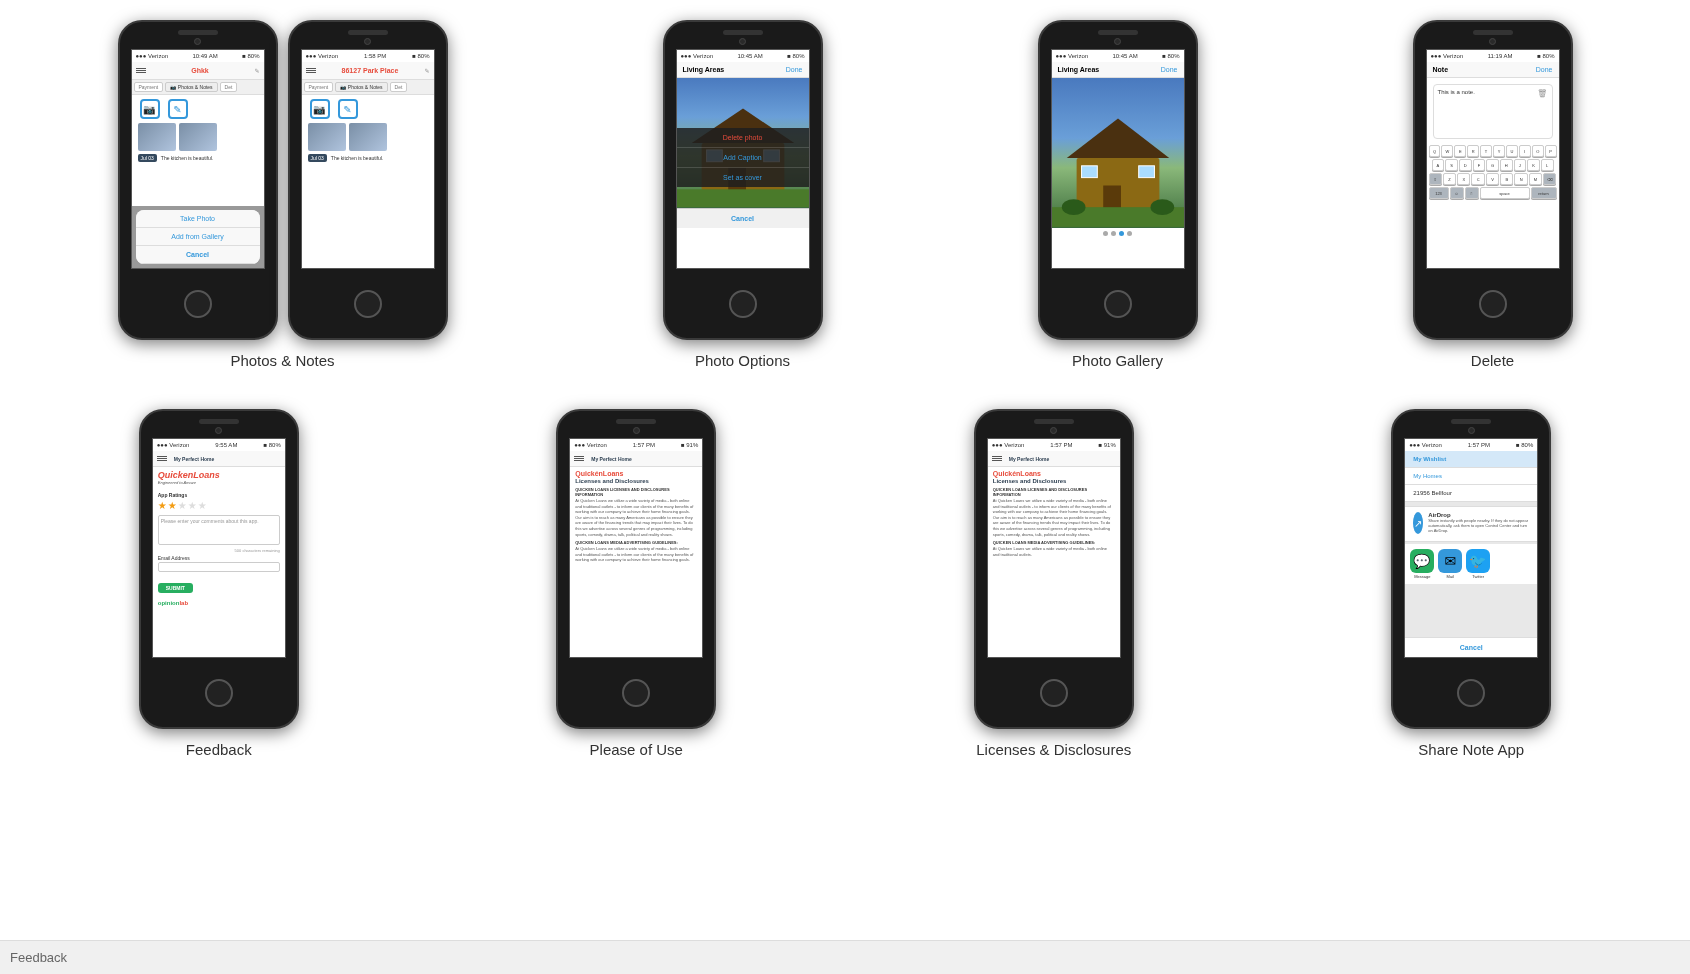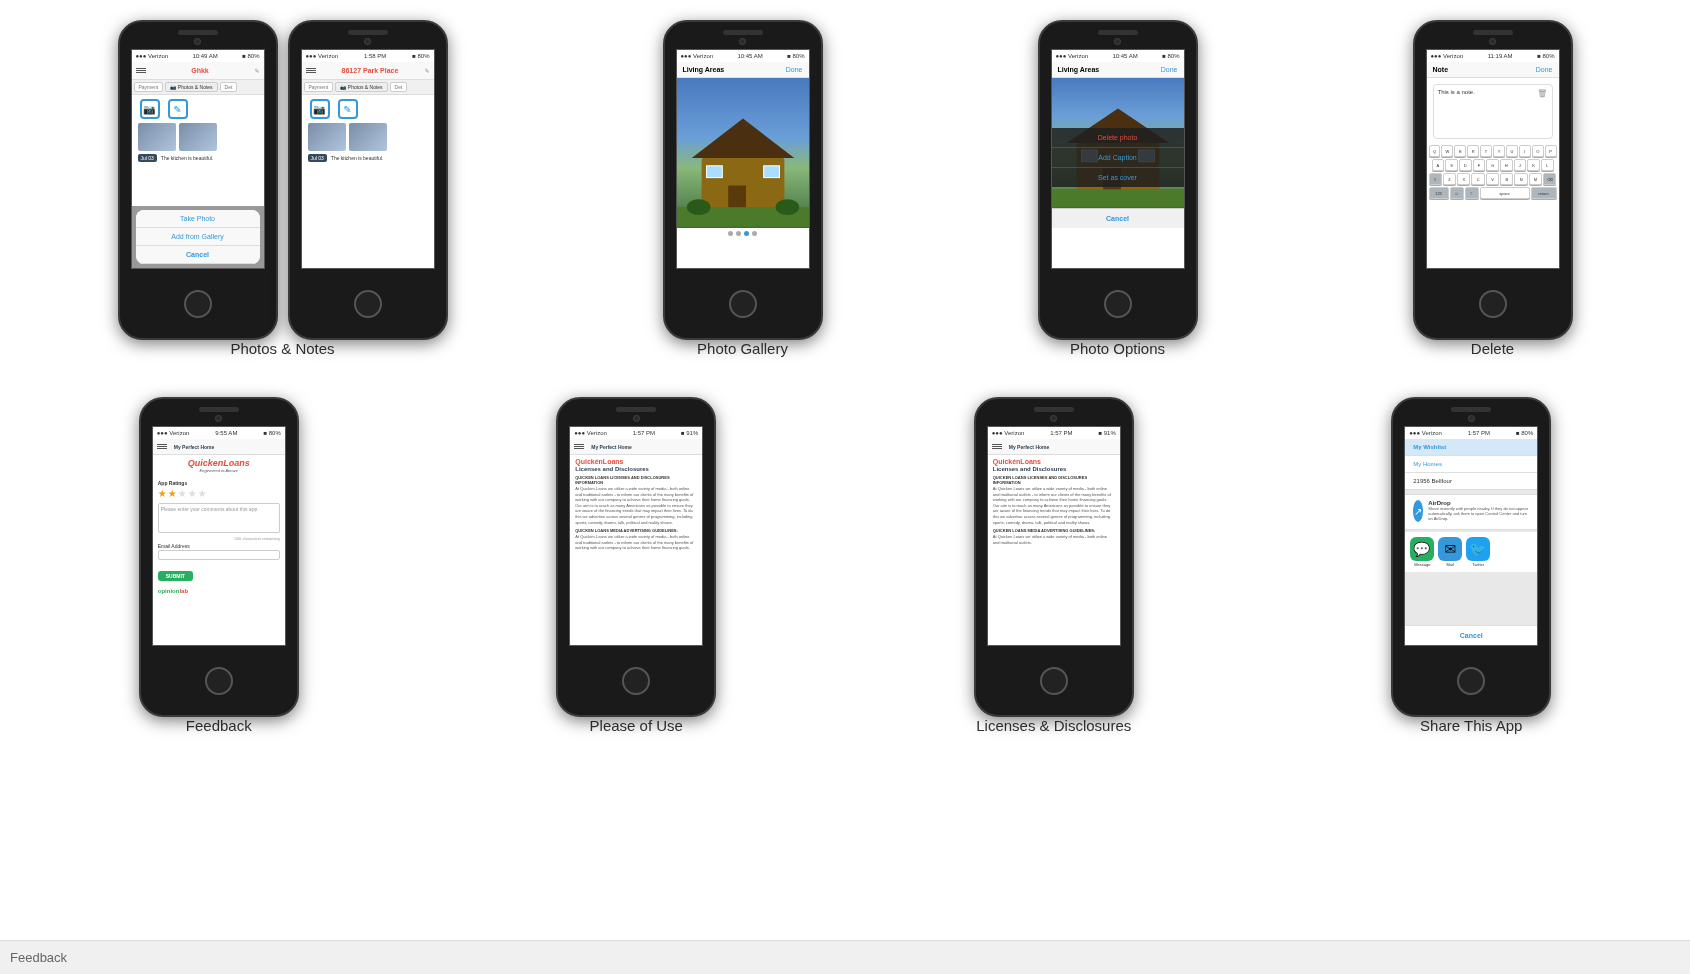--- a/index.html
+++ b/index.html
@@ -26,21 +26,21 @@
     }
 
     .phone-group {
       display: flex;
       flex-direction: column;
       align-items: center;
       margin: 0 5px;
     }
 
     .phone-label {
-      margin-top: 0;
+      margin-top: 12px;
       font-size: 15px;
       color: #333;
       text-align: center;
     }
 
     
     .phone {
       width: 160px;
       height: 320px;
       background: #1a1a1a;
@@ -726,20 +726,66 @@
             <div class="status-bar">
               <span>●●● Verizon</span>
               <span>10:45 AM</span>
               <span>■ 80%</span>
             </div>
             <div class="gallery-nav">
               <span style="font-size:7px;font-weight:bold;">Living Areas</span>
               <span class="gallery-nav-done">Done</span>
             </div>
 
+            <div style="height:130px;position:relative;background:linear-gradient(180deg,#4a7abf 0%,#6a9fd8 30%,#8ab87a 60%,#3a6a3a 100%);">
+              <svg width="100%" height="130" viewBox="0 0 134 130" style="position:absolute;top:0;left:0;">
+                <rect width="134" height="130" fill="transparent"></rect>
+                <rect x="25" y="65" width="84" height="55" fill="#8B6914" rx="2"></rect>
+                <polygon points="15,65 67,30 119,65" fill="#4a3010"></polygon>
+                <rect x="52" y="90" width="18" height="30" fill="#5a3a0a"></rect>
+                <rect x="30" y="72" width="16" height="12" fill="#aaddff" stroke="#fff" stroke-width="1"></rect>
+                <rect x="88" y="72" width="16" height="12" fill="#aaddff" stroke="#fff" stroke-width="1"></rect>
+                <rect x="0" y="112" width="134" height="18" fill="#4a7a2a"></rect>
+              </svg>
+
+              <div style="position:absolute;top:50px;left:0;right:0;">
+                <div style="background:rgba(30,30,30,0.85);border-bottom:1px solid rgba(255,255,255,0.15);padding:6px 8px;font-size:7px;color:#e74c3c;text-align:center;">Delete photo</div>
+                <div style="background:rgba(30,30,30,0.85);border-bottom:1px solid rgba(255,255,255,0.15);padding:6px 8px;font-size:7px;color:#3498db;text-align:center;">Add Caption</div>
+                <div style="background:rgba(30,30,30,0.85);padding:6px 8px;font-size:7px;color:#3498db;text-align:center;">Set as cover</div>
+              </div>
+            </div>
+
+            <div style="background:#f0f0f0;padding:6px 8px;font-size:7px;color:#3498db;text-align:center;font-weight:bold;border-top:1px solid #ccc;">Cancel</div>
+          </div>
+        </div>
+        <div class="phone-bottom">
+          <div class="phone-home"></div>
+        </div>
+      </div>
+      <div class="phone-label">Photo Options</div>
+    </div>
+
+    <div class="phone-group">
+      <div class="phone">
+        <div class="phone-top">
+          <div class="phone-speaker"></div>
+          <div class="phone-camera"></div>
+        </div>
+        <div class="phone-screen">
+          <div class="screen-content">
+            <div class="status-bar">
+              <span>●●● Verizon</span>
+              <span>10:45 AM</span>
+              <span>■ 80%</span>
+            </div>
+            <div class="gallery-nav">
+              <span style="font-size:7px;font-weight:bold;">Living Areas</span>
+              <span class="gallery-nav-done">Done</span>
+            </div>
+
             <div class="gallery-image">
 
               <svg width="100%" height="100%" viewBox="0 0 134 150" style="position:absolute;top:0;left:0;">
                 <defs>
                   <linearGradient id="skyGrad" x1="0" y1="0" x2="0" y2="1">
                     <stop offset="0%" stop-color="#4a7abf"></stop>
                     <stop offset="40%" stop-color="#6a9fd8"></stop>
                     <stop offset="60%" stop-color="#8ab87a"></stop>
                     <stop offset="100%" stop-color="#3a6a3a"></stop>
                   </linearGradient>
@@ -767,66 +813,20 @@
               <div class="dot active"></div>
               <div class="dot"></div>
             </div>
           </div>
         </div>
         <div class="phone-bottom">
           <div class="phone-home"></div>
         </div>
       </div>
       <div class="phone-label">Photo Gallery</div>
-    </div>
-
-    <div class="phone-group">
-      <div class="phone">
-        <div class="phone-top">
-          <div class="phone-speaker"></div>
-          <div class="phone-camera"></div>
-        </div>
-        <div class="phone-screen">
-          <div class="screen-content">
-            <div class="status-bar">
-              <span>●●● Verizon</span>
-              <span>10:45 AM</span>
-              <span>■ 80%</span>
-            </div>
-            <div class="gallery-nav">
-              <span style="font-size:7px;font-weight:bold;">Living Areas</span>
-              <span class="gallery-nav-done">Done</span>
-            </div>
-
-            <div style="height:130px;position:relative;background:linear-gradient(180deg,#4a7abf 0%,#6a9fd8 30%,#8ab87a 60%,#3a6a3a 100%);">
-              <svg width="100%" height="130" viewBox="0 0 134 130" style="position:absolute;top:0;left:0;">
-                <rect width="134" height="130" fill="transparent"></rect>
-                <rect x="25" y="65" width="84" height="55" fill="#8B6914" rx="2"></rect>
-                <polygon points="15,65 67,30 119,65" fill="#4a3010"></polygon>
-                <rect x="52" y="90" width="18" height="30" fill="#5a3a0a"></rect>
-                <rect x="30" y="72" width="16" height="12" fill="#aaddff" stroke="#fff" stroke-width="1"></rect>
-                <rect x="88" y="72" width="16" height="12" fill="#aaddff" stroke="#fff" stroke-width="1"></rect>
-                <rect x="0" y="112" width="134" height="18" fill="#4a7a2a"></rect>
-              </svg>
-
-              <div style="position:absolute;top:50px;left:0;right:0;">
-                <div style="background:rgba(30,30,30,0.85);border-bottom:1px solid rgba(255,255,255,0.15);padding:6px 8px;font-size:7px;color:#e74c3c;text-align:center;">Delete photo</div>
-                <div style="background:rgba(30,30,30,0.85);border-bottom:1px solid rgba(255,255,255,0.15);padding:6px 8px;font-size:7px;color:#3498db;text-align:center;">Add Caption</div>
-                <div style="background:rgba(30,30,30,0.85);padding:6px 8px;font-size:7px;color:#3498db;text-align:center;">Set as cover</div>
-              </div>
-            </div>
-
-            <div style="background:#f0f0f0;padding:6px 8px;font-size:7px;color:#3498db;text-align:center;font-weight:bold;border-top:1px solid #ccc;">Cancel</div>
-          </div>
-        </div>
-        <div class="phone-bottom">
-          <div class="phone-home"></div>
-        </div>
-      </div>
-      <div class="phone-label">Photo Options</div>
     </div>
 
     <div class="phone-group">
       <div class="phone">
         <div class="phone-top">
           <div class="phone-speaker"></div>
           <div class="phone-camera"></div>
         </div>
         <div class="phone-screen">
           <div class="screen-content notes-screen">
@@ -915,21 +915,21 @@
               <div class="hamburger">
                 <span></span>
                   <span></span>
                   <span></span>
               </div>
               <div style="display:flex;flex-direction:column;align-items:center;margin-left:4px;">
                 <span style="font-size:5px;color:#2c3e50;font-weight:bold;">My Perfect Home</span>
               </div>
             </div>
 
-            <div style="padding:3px 5px;text-align:center;">
+            <div style="padding:3px 5px;">
               <div style="font-size:9px;font-weight:900;color:#e74c3c;font-style:italic;">QuickenLoans</div>
               <div style="font-size:4px;color:#555;font-style:italic;">Engineered to Amaze</div>
             </div>
             <div class="fb-content">
               <div class="fb-section-title">App Ratings</div>
               <div class="stars-row">
                 <span class="star">★</span>
                 <span class="star">★</span>
                 <span class="star empty">★</span>
                 <span class="star empty">★</span>
@@ -1084,21 +1084,21 @@
               </div>
             </div>
 
             <div class="share-cancel-btn">Cancel</div>
           </div>
         </div>
         <div class="phone-bottom">
           <div class="phone-home"></div>
         </div>
       </div>
-      <div class="phone-label">Share This App</div>
+      <div class="phone-label">Share Note App</div>
     </div>
 
   </div>
 
 </div>
 
 <div class="bottom-feedback-bar">
   <span>Feedback</span>
 </div>
 

